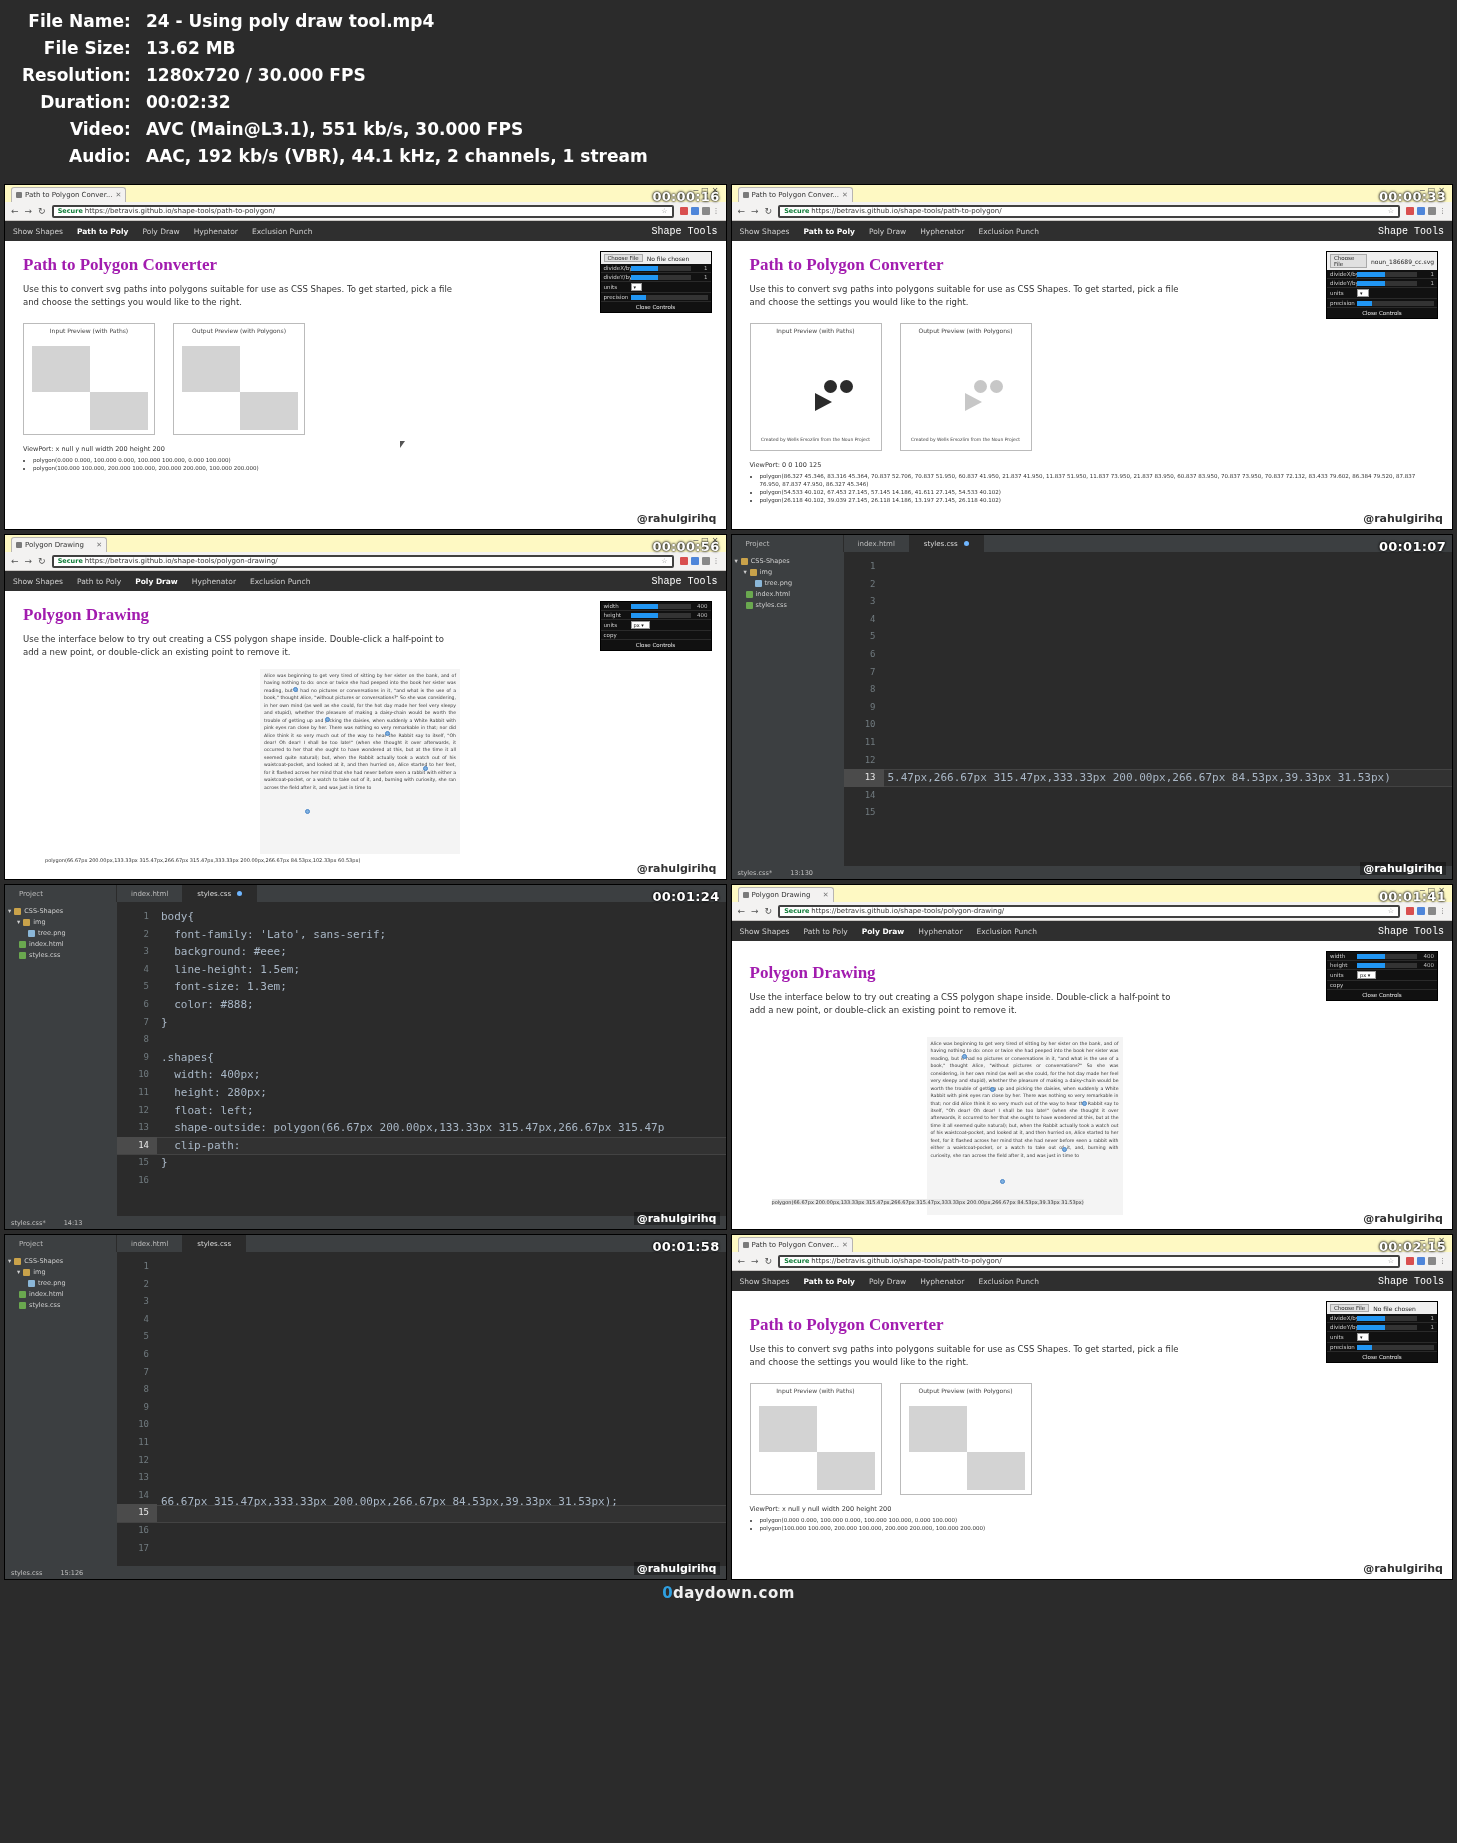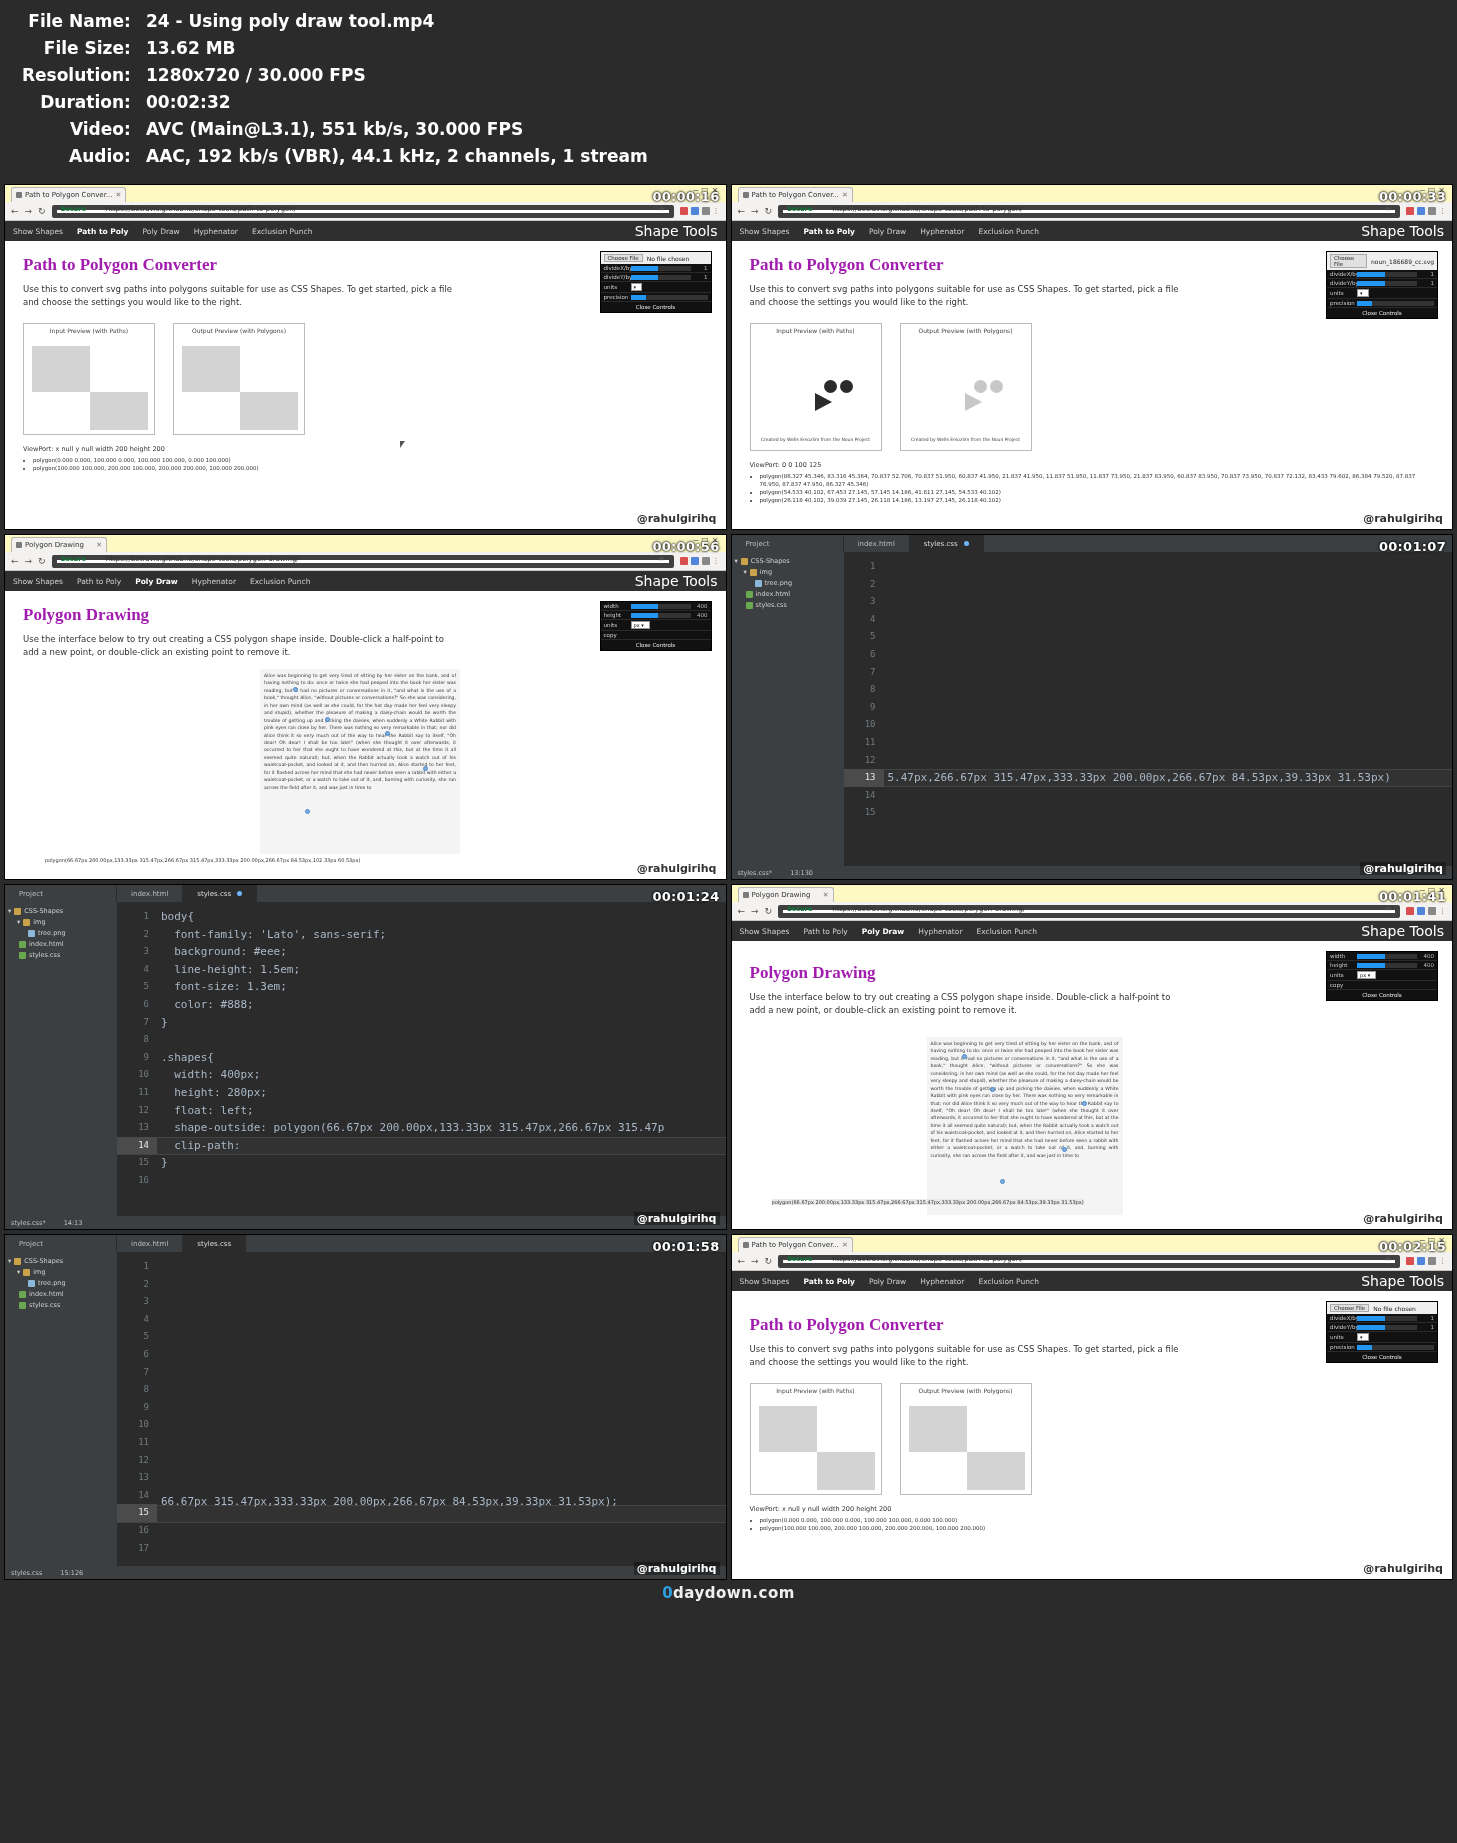--- a/index.html
+++ b/index.html
@@ -82,34 +82,34 @@
   .tab .favic { width:6px; height:6px; background:#7a7a7a; border-radius:1px; }
   .tab .x { margin-left:auto; font-size:7px; color:#777; }
   .winbtns { position:absolute; right:4px; top:1px; font-size:8px; color:#555; letter-spacing:3px; }
 
   .navbar {
     height:19px; background:#f3f2f1; border-bottom:1px solid #c9c6c3;
     display:flex; align-items:center; gap:6px; padding:0 6px; font-size:7px; color:#444;
   }
   .navicon { color:#555; font-size:9px; }
   .urlbar {
-    flex:1; height:13px; background:#fff; border:5px solid #404040; border-radius:2px;
-    display:flex; align-items:flex-end; gap:20px; padding:0 4px; font-size:7px; color:#333;
+    flex:1; height:13px; background:#fff; border:2px solid #404040; border-radius:2px;
+    display:flex; align-items:flex-start; gap:2px; padding:0 4px; font-size:7px; color:#333;
   }
   .secure { color:#0b7a35; font-weight:bold; font-size:6.5px; }
   .urltext { color:#333; }
   .navright { display:flex; align-items:center; gap:3px; }
   .sqr { width:8px; height:8px; border-radius:1px; }
 
   
   .sitenav {
     height:20px; background:#2f2f2f; color:#e8e8e8; display:flex; align-items:center;
     font-size:7.5px; padding:0 8px; gap:14px;
   }
-  .sitenav .brand { margin-left:auto; font-size:14px; color:#fff; }
+  .sitenav .brand { margin-left:auto; font-size:10px; color:#fff;font-family:Liberation Mono, monospace; }
   .sitenav .item { color:#cfcfcf; }
   .sitenav .item.active { color:#fff; font-weight:bold; }
 
   .page { flex:1; background:#fff; position:relative; padding:14px 18px; overflow:hidden; }
   .page h1 { margin:0 0 8px 0; font-size:17px; color:#a21caf; font-weight:bold; font-family:"Liberation Serif", serif; }
   .page p { margin:0; font-size:8.5px; color:#333; line-height:1.5; max-width:430px; }
 
   
   .ctrl {
     position:absolute; top:10px; right:14px; width:112px; background:#111; color:#ddd;

